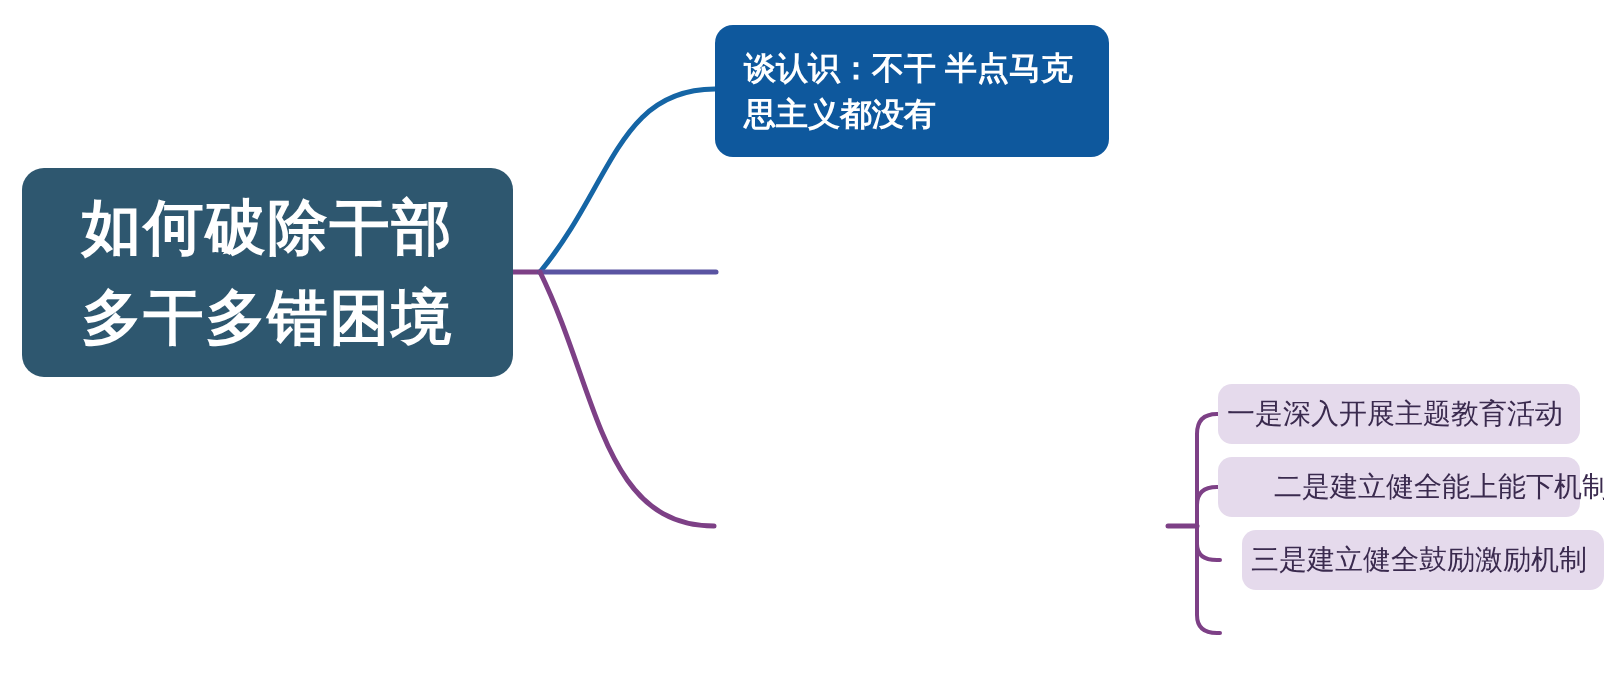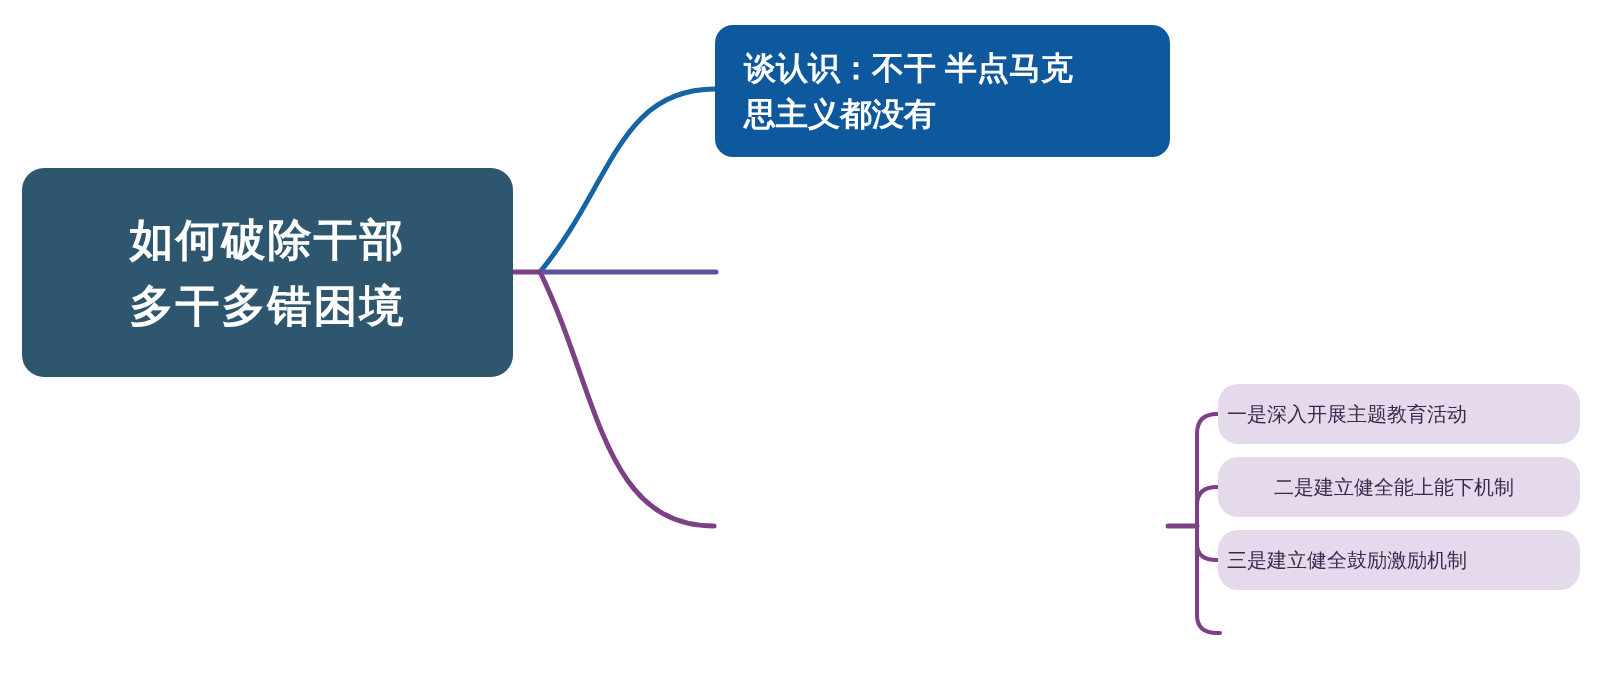--- a/index.html
+++ b/index.html
@@ -36,55 +36,55 @@
     white-space: pre-line;
     display: block;
   }
   .root-node {
     left: 22px;
     top: 168px;
     width: 491px;
     height: 209px;
     border-radius: 22px;
     justify-content: center;
-    font-size: 44px;
+    font-size: 60px;
     font-weight: bold;
     line-height: 1.5;
     text-align: center;
     letter-spacing: 2px;
   }
   .branch-node {
     left: 715px;
-    width: 455px;
+    width: 394px;
     border-radius: 18px;
     padding-left: 29px;
     padding-right: 20px;
     font-size: 32px;
     font-weight: bold;
     line-height: 1.45;
     text-align: left;
   }
   .branch-1 { top: 25px;  height: 132px; }
   .branch-2 { top: 230px; height: 85px;  }
   .branch-3 { top: 482px; height: 88px;  }
   .leaf-node {
     left: 1218px;
     width: 362px;
     height: 60px;
-    border-radius: 20px;
+    border-radius: 14px;
     padding-left: 9px;
     padding-right: 6px;
-    font-size: 20px;
+    font-size: 28px;
     font-weight: normal;
     line-height: 1;
   }
   .leaf-node .node-text { white-space: pre; }
   .leaf-1 { top: 384px; }
   .leaf-2 { top: 457px; }
-  .leaf-3 { top: 530px; }
+  .leaf-3 { top: 530px; margin-left: 24px; }
   .leaf-4 { top: 603px; }
 </style>
 </head>
 <body>
 
 <div class="canvas">
 
   <svg class="connector-layer" viewBox="0 0 1604 686" xmlns="http://www.w3.org/2000/svg">
     <path d="M513,272 L541,272" fill="none" stroke-width="5" stroke-linecap="round" stroke="#7d4086"></path>
     <path d="M540,272 C612,185 618,89 715,89" fill="none" stroke-width="5" stroke-linecap="round" stroke="#1565a5"></path>

